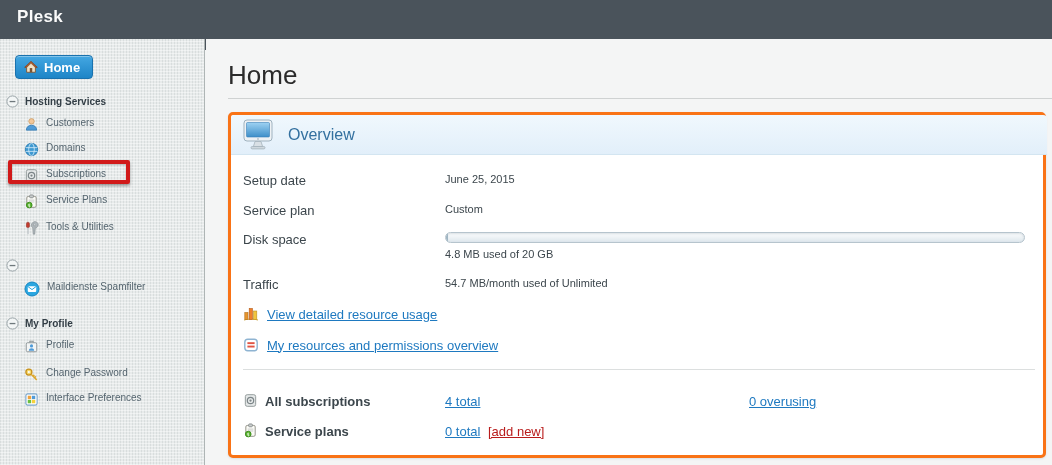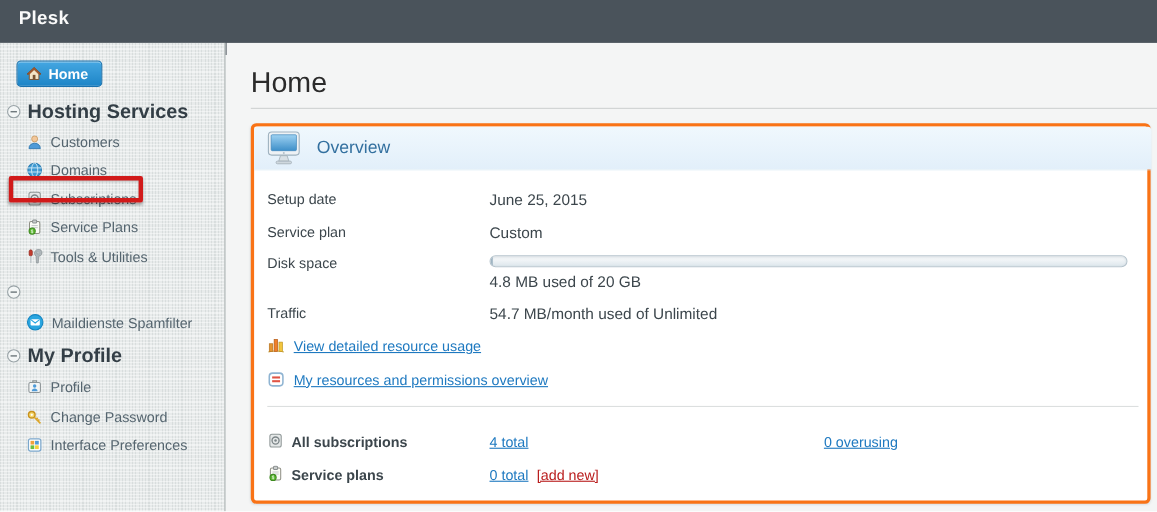--- a/index.html
+++ b/index.html
@@ -24,25 +24,25 @@
     position:absolute; left:15px; top:16px; height:24px; padding:0 12px 0 8px;
     display:flex; align-items:center; gap:6px;
     background:linear-gradient(#44a7e2,#1e85c7);
     border:1px solid #1a72ae; border-radius:4px;
     color:#fff; font-size:13px; font-weight:600; text-decoration:none;
     box-shadow:inset 0 1px 0 rgba(255,255,255,.35);
     cursor:pointer;
   }
   .side-hdr {
     position:absolute; left:6px; height:20px; display:flex; align-items:center; gap:6px;
-    font-size:18px; font-weight:600; color:#333e46; cursor:pointer; white-space:nowrap;justify-content:space-between;
+    font-size:10px; font-weight:600; color:#333e46; cursor:pointer; white-space:nowrap;justify-content:space-between;
   }
   .side-item {
-    position:absolute; left:24px; height:20px; display:flex; align-items:flex-end; gap:7px;
-    font-size:13px; color:#55656f; cursor:pointer; white-space:nowrap;
+    position:absolute; left:24px; height:20px; display:flex; align-items:flex-start; gap:7px;
+    font-size:10px; color:#55656f; cursor:pointer; white-space:nowrap;
   }
   .side-item .ic, .side-hdr .ic { flex:0 0 auto; display:block; }
   .red-highlight {
     position:absolute; left:8px; top:121px; width:122px; height:24px;
     border:4px solid #d11a1a; border-radius:2px;
     box-shadow:0 2px 3px rgba(0,0,0,.35), inset 0 1px 2px rgba(0,0,0,.25);
     pointer-events:none;
   }
 
   
@@ -57,21 +57,21 @@
   }
   .panel-header {
     position:absolute; left:0; top:0; width:816px; height:40px;
     background:linear-gradient(#f0f8fd,#e2effa);
     border-bottom:1px solid #d3e5f1; border-radius:4px 4px 0 0;
   }
   .panel-header .monitor { position:absolute; left:10px; top:4px; }
   .panel-title { position:absolute; left:57px; top:11px; font-size:16px; color:#33709f; }
 
   .f-label { position:absolute; left:12px; font-size:13px; color:#3c464c; white-space:nowrap;text-align:right; }
-  .f-value { position:absolute; left:214px; font-size:14px; color:#3c464c; white-space:nowrap; }
+  .f-value { position:absolute; left:214px; font-size:11px; color:#3c464c; white-space:nowrap; }
 
   .progress-track {
     position:absolute; left:214px; top:117px; width:580px; height:11px;
     border:1px solid #b6c4cd; border-radius:6px;
     background:linear-gradient(#fdfefe,#dde6ec);
     box-shadow:inset 0 1px 2px rgba(120,140,155,.25);
     overflow:hidden;
   }
   .progress-fill { height:100%; width:2px; background:#9fb4c2; border-radius:6px 0 0 6px; }
 

